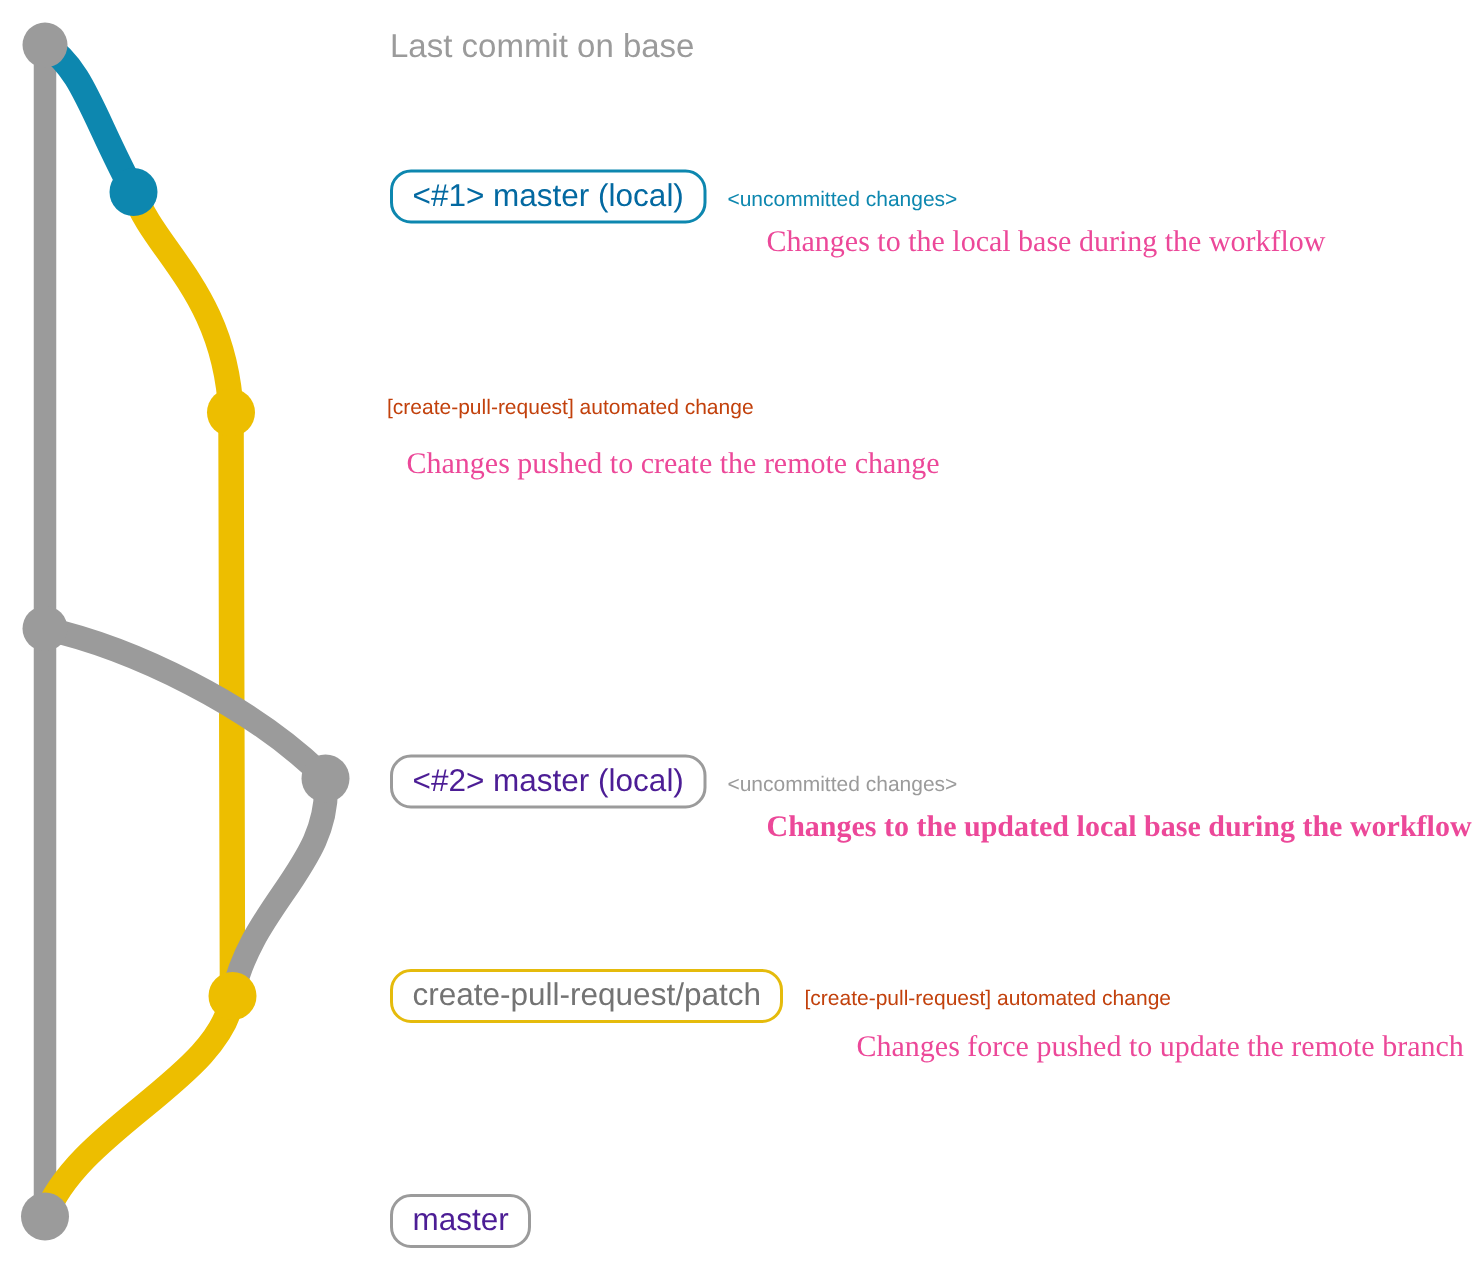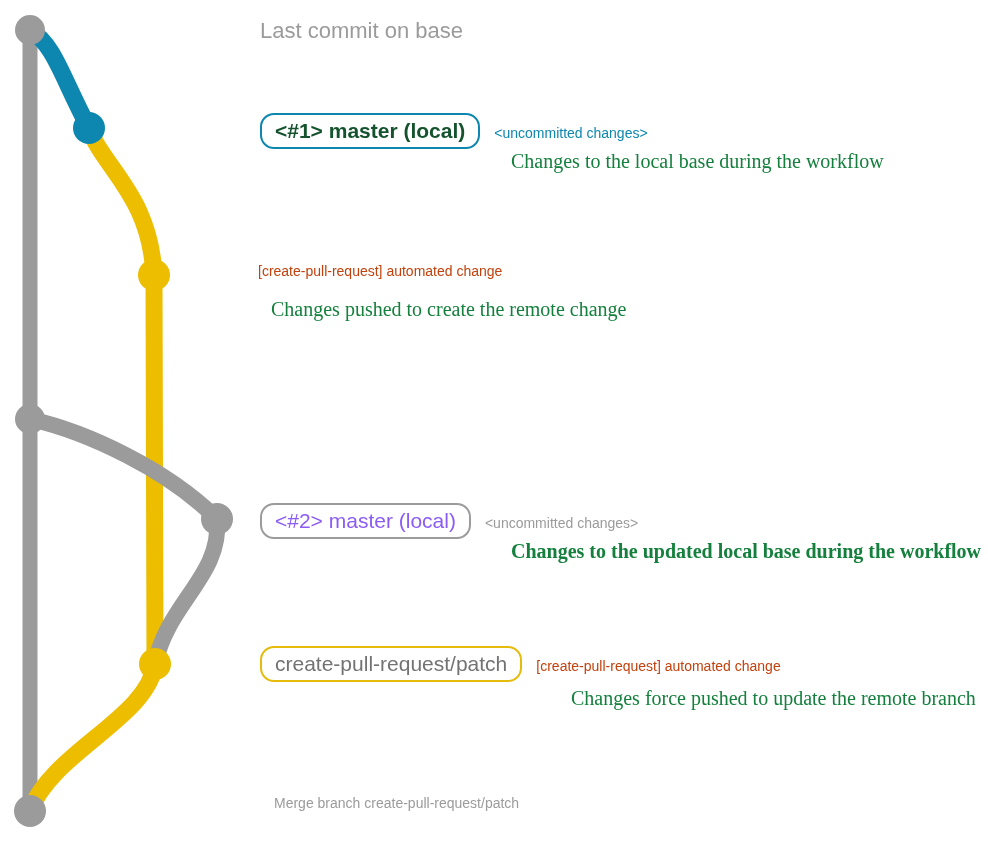--- a/index.html
+++ b/index.html
@@ -40,45 +40,44 @@
     border: 2px solid #9b9b9b;
     border-radius: 14px;
     padding: 5px 13px 6px 13px;
     font-size: 21px;
     line-height: 1;
     color: #9b9b9b;
     background: #ffffff;
   }
   .badge.teal {
     border-color: #0d87af;
-    color: #14532d;
-    font-weight: bold;
+    color: #0369a1;
   }
   .badge.gold {
     border-color: #e5bb0c;
     color: #737373;
   }
   .badge.gray {
     border-color: #9b9b9b;
-    color: #8b5cf6;
+    color: #4c1d95;
   }
   .commit-msg {
     font-size: 14px;
     line-height: 1;
     margin-left: 14px;
   }
   .commit-msg.gray { color: #9b9b9b; }
   .commit-msg.teal { color: #0d87af; }
   .commit-msg.gold { color: #c2410c; }
   .desc {
     position: absolute;
     font-family: "Liberation Serif", serif;
     font-size: 20px;
     line-height: 1;
-    color: #15803d;
+    color: #ec4899;
     white-space: nowrap;
   }
   .plain-title {
     position: absolute;
     font-size: 22px;
     line-height: 1;
     color: #9b9b9b;
     white-space: nowrap;
   }
 </style>
@@ -136,16 +135,16 @@
   </div>
   <div class="desc" style="left:511px; top:541px;font-weight:bold;">Changes to the updated local base during the workflow</div>
 
   <div class="row" style="left:260px; top:646px;">
     <span class="badge gold">create-pull-request/patch</span>
     <span class="commit-msg gold">[create-pull-request] automated change</span>
   </div>
   <div class="desc" style="left:571px; top:688px;">Changes force pushed to update the remote branch</div>
 
   <div class="row" style="left:260px; top:796px;">
-    <span class="commit-msg gray">Merge branch create-pull-request/patch</span>
+    <span class="badge gray">master</span>
   </div>
 
 </div>
 
 </body></html>

